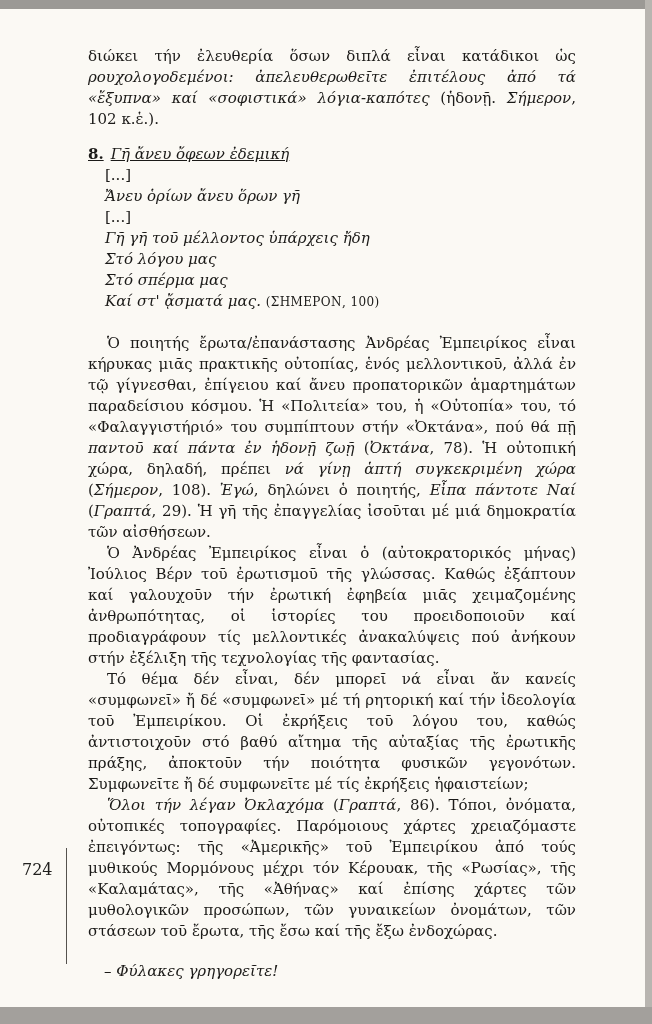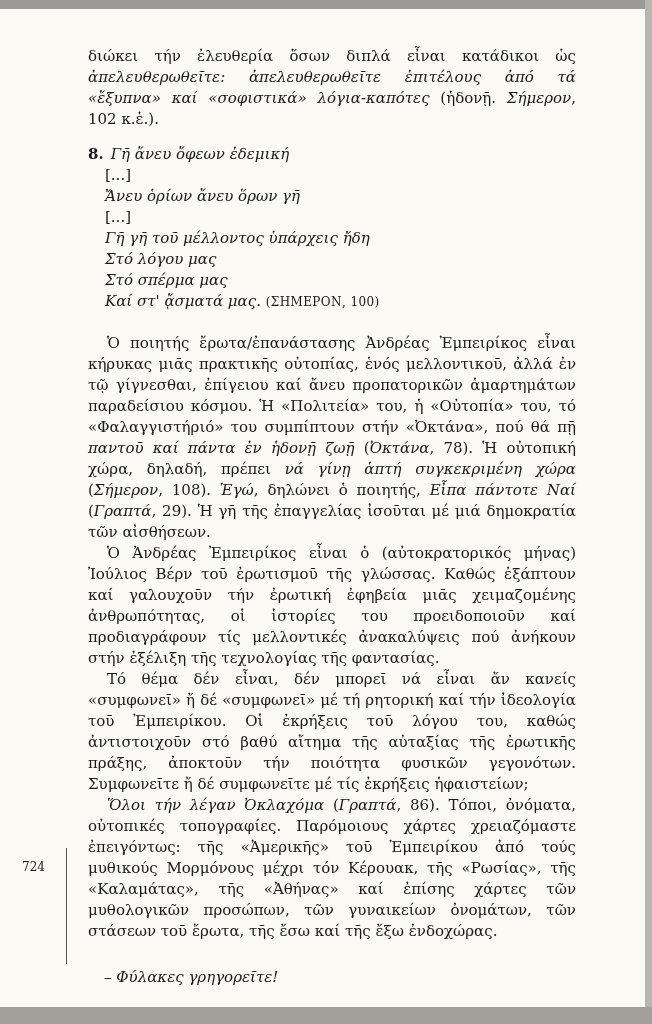--- a/index.html
+++ b/index.html
@@ -40,34 +40,34 @@
     text-align: justify;
   }
   p.para { margin: 0; text-indent: 19px; }
   p.para.noindent { text-indent: 0; }
   .note8 {
     margin: 14px 0 20px;
     padding-left: 17px;
     text-align: left;
   }
   .poem-line { line-height: 21px; }
-  .poem-line.hang { text-indent: -17px; }
+  .poem-line.hang { text-indent: -17px; text-decoration: underline; }
   .num { font-weight: bold; margin-right: 7px; }
   .quote-block {
-    margin: 25px 0 36px;
+    margin: 19px 0 36px;
     padding-left: 16px;
     text-align: left;
   }
   .quote-line { line-height: 21px; font-style: italic; }
   .r-i { font-style: italic; }
   .r-c { font-size: 12px; letter-spacing: 0.4px; }
   .page-number {
     position: absolute;
     left: 22px; top: 860px;
-    font-size: 12px;
+    font-size: 16px;
     color: #21201e;
   }
   .margin-rule {
     position: absolute;
     left: 66px; top: 848px;
     width: 1px; height: 116px;
     background: #55524e;
   }
 </style>
 </head>
@@ -77,21 +77,21 @@
 
   <div class="edge-top"></div>
   <div class="edge-right"></div>
   <div class="edge-bottom"></div>
 
   <div class="page-number">724</div>
   <div class="margin-rule"></div>
 
   <main class="text-column">
 
-    <p class="para noindent"><span>διώκει τήν ἐλευθερία ὅσων διπλά εἶναι κατάδικοι ὡς </span><span class="r-i">ἀπελευθερωθεῖτε:</span><span> </span><span class="r-i">ἀπελευθερωθεῖτε ἐπιτέλους ἀπό τά «ἔξυπνα» καί «σοφιστικά» λόγια-καπότες</span><span> (ἡδονῇ. </span><span class="r-i">Σήμερον</span><span>, 102 κ.ἑ.).</span></p>
+    <p class="para noindent"><span>διώκει τήν ἐλευθερία ὅσων διπλά εἶναι κατάδικοι ὡς </span><span class="r-i">ρουχολογοδεμένοι:</span><span> </span><span class="r-i">ἀπελευθερωθεῖτε ἐπιτέλους ἀπό τά «ἔξυπνα» καί «σοφιστικά» λόγια-καπότες</span><span> (ἡδονῇ. </span><span class="r-i">Σήμερον</span><span>, 102 κ.ἑ.).</span></p>
 
     <section class="note8">
       <div class="poem-line hang">
         <span class="num">8.</span><span><span class="r-i">Γῆ ἄνευ ὄφεων ἐδεμική</span></span>
       </div>
       <div class="poem-line"><span>[...]</span></div>
       <div class="poem-line"><span class="r-i">Ἄνευ ὁρίων ἄνευ ὅρων γῆ</span></div>
       <div class="poem-line"><span>[...]</span></div>
       <div class="poem-line"><span class="r-i">Γῆ γῆ τοῦ μέλλοντος ὑπάρχεις ἤδη</span></div>
       <div class="poem-line"><span class="r-i">Στό λόγου μας</span></div>

